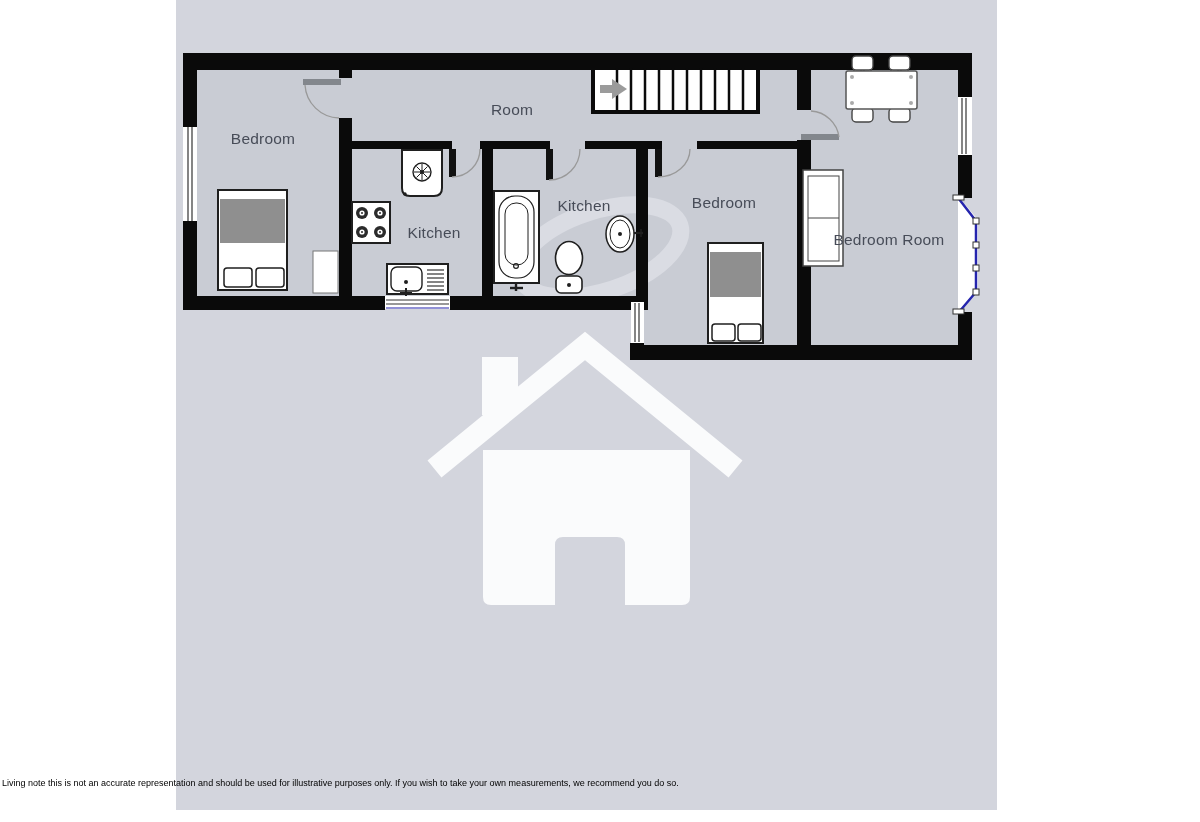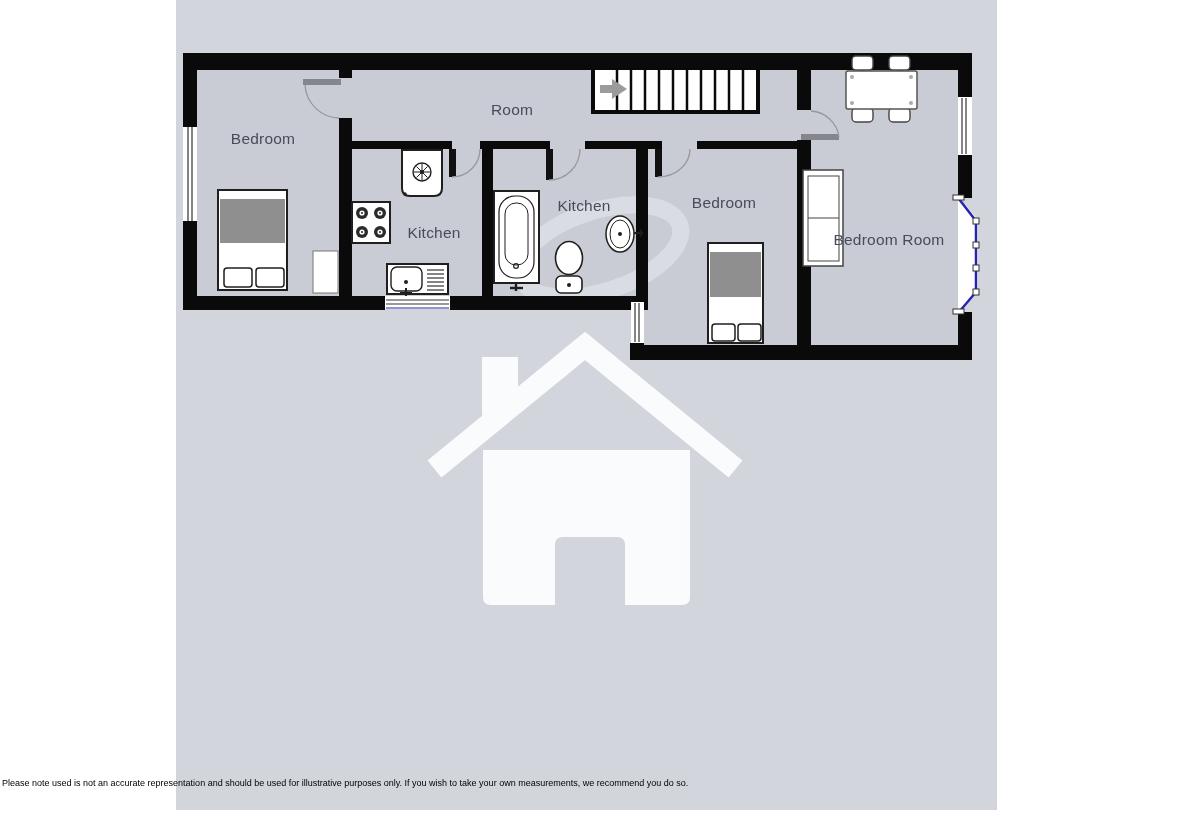--- a/index.html
+++ b/index.html
@@ -248,14 +248,14 @@
     </g>
   </svg>
 
   <div class="room-label lbl-bedroom-left">Bedroom</div>
   <div class="room-label lbl-hall">Room</div>
   <div class="room-label lbl-kitchen">Kitchen</div>
   <div class="room-label lbl-bathroom">Kitchen</div>
   <div class="room-label lbl-bedroom-right">Bedroom</div>
   <div class="room-label lbl-living-room">Bedroom Room</div>
 
-  <div class="disclaimer">Please note used is not an accurate representation and should be used for illustrative purposes only. If you wish to take your own measurements, we recommend you do so.</div>
+  <div class="disclaimer">Living note this is not an accurate representation and should be used for illustrative purposes only. If you wish to take your own measurements, we recommend you do so.</div>
 </div>
 
 </body></html>

